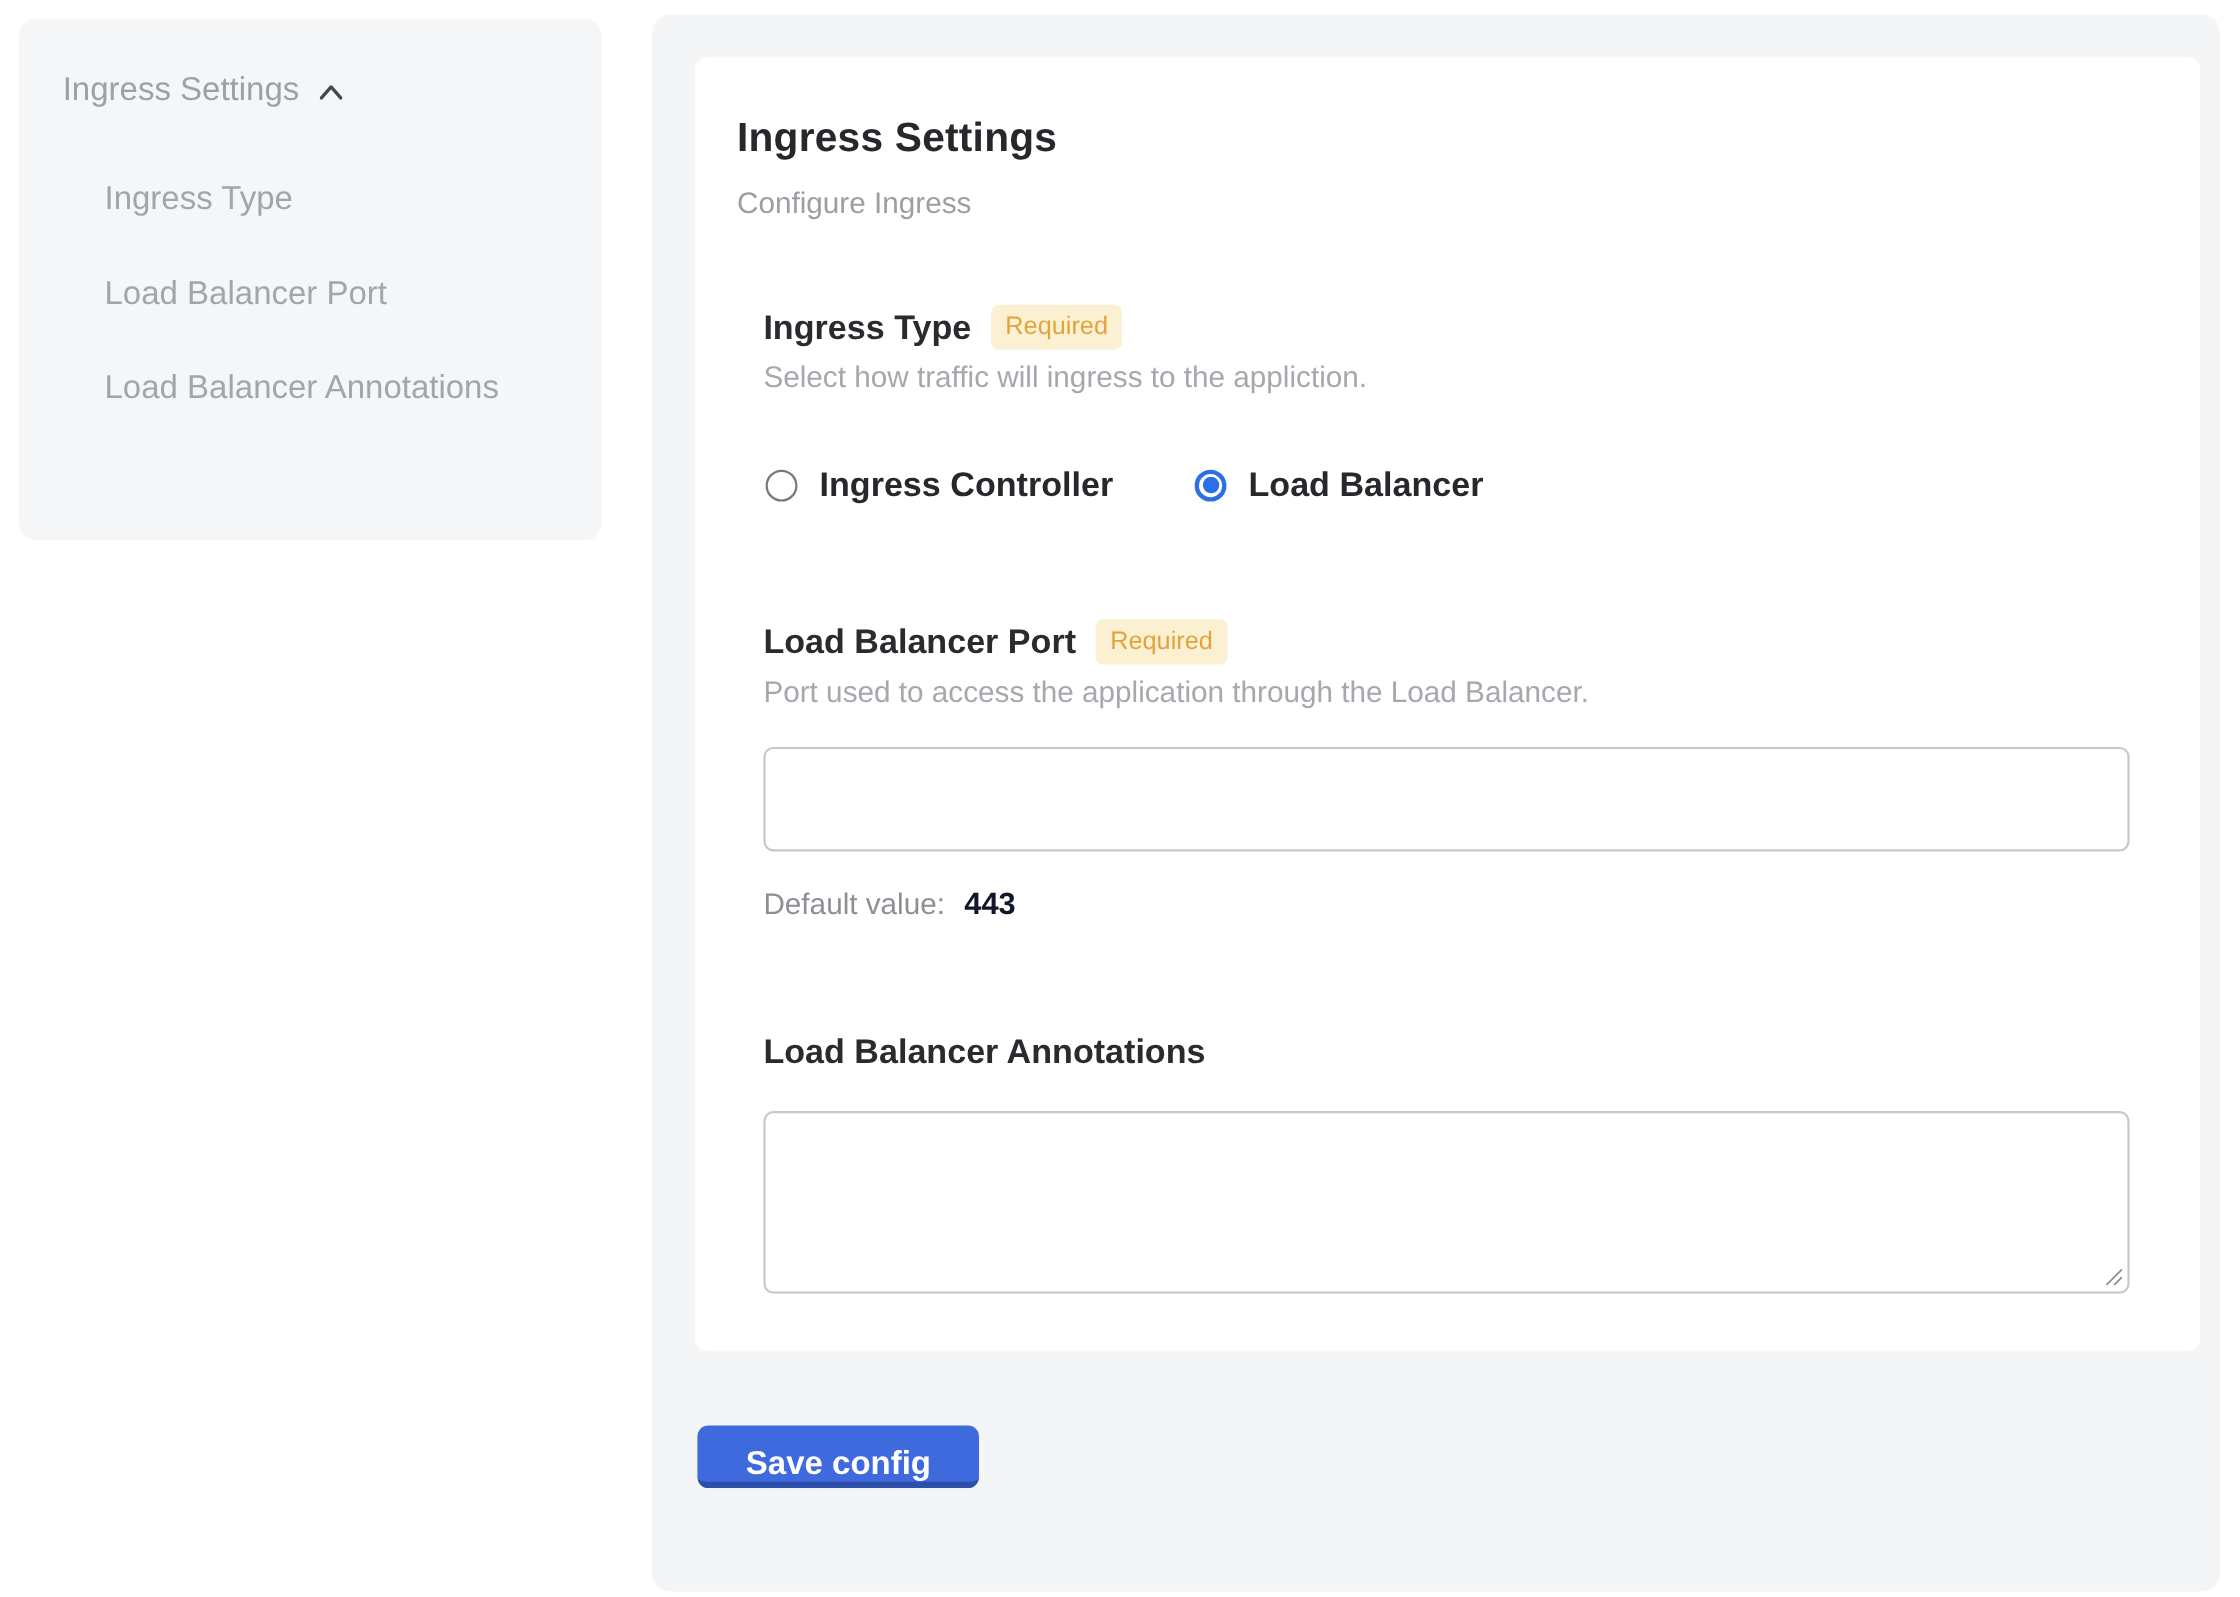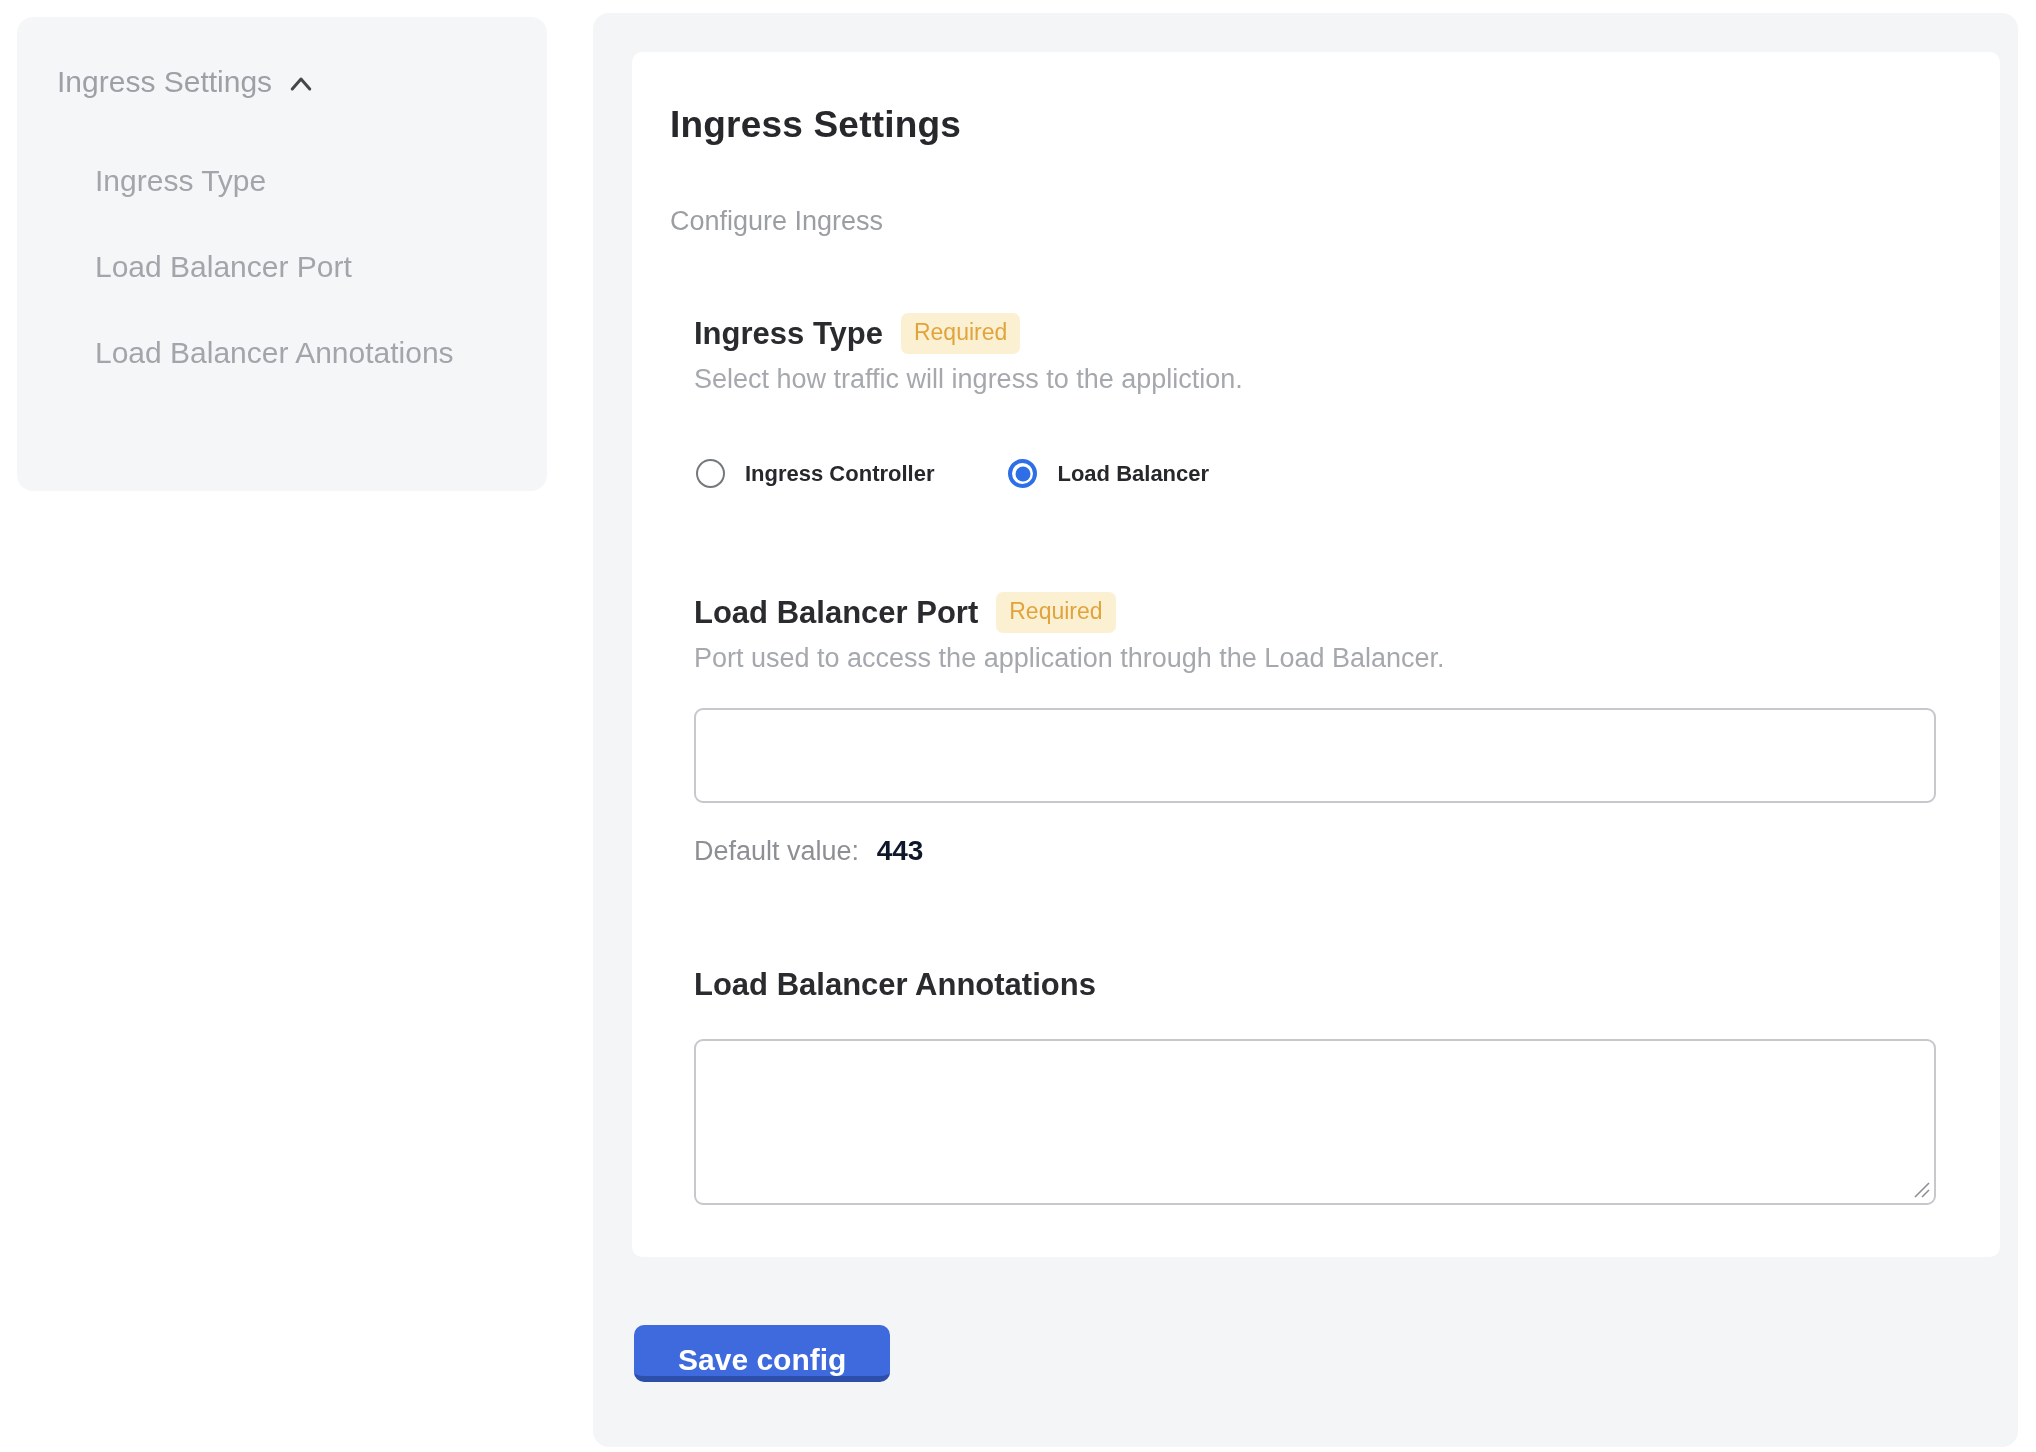--- a/index.html
+++ b/index.html
@@ -64,21 +64,21 @@
     padding: 52px 38px 52px 38px;
     min-height: 1172px;
   }
   .card-title {
     font-size: 37px;
     font-weight: 700;
     color: #26282b;
     letter-spacing: 0.2px;
   }
   .card-subtitle {
-    margin-top: 60px;
+    margin-top: 24px;
     font-size: 27px;
     color: #9b9ea3;
   }
 
   .section { margin-left: 24px; margin-right: 26px; }
   .section-1 { margin-top: 76px; }
   .section-2 { margin-top: 104px; }
   .section-3 { margin-top: 100px; }
 
   .label-row {
@@ -135,21 +135,21 @@
   .radio-circle.checked::after {
     content: "";
     position: absolute;
     left: 50%; top: 50%;
     width: 15px; height: 15px;
     border-radius: 50%;
     background: #2e6fe8;
     transform: translate(-50%, -50%);
   }
   .radio-label {
-    font-size: 22px;
+    font-size: 31px;
     font-weight: 600;
     color: #26282b;
   }
 
   
   .text-input {
     display: block;
     margin-top: 34px;
     width: 100%;
     height: 95px;

